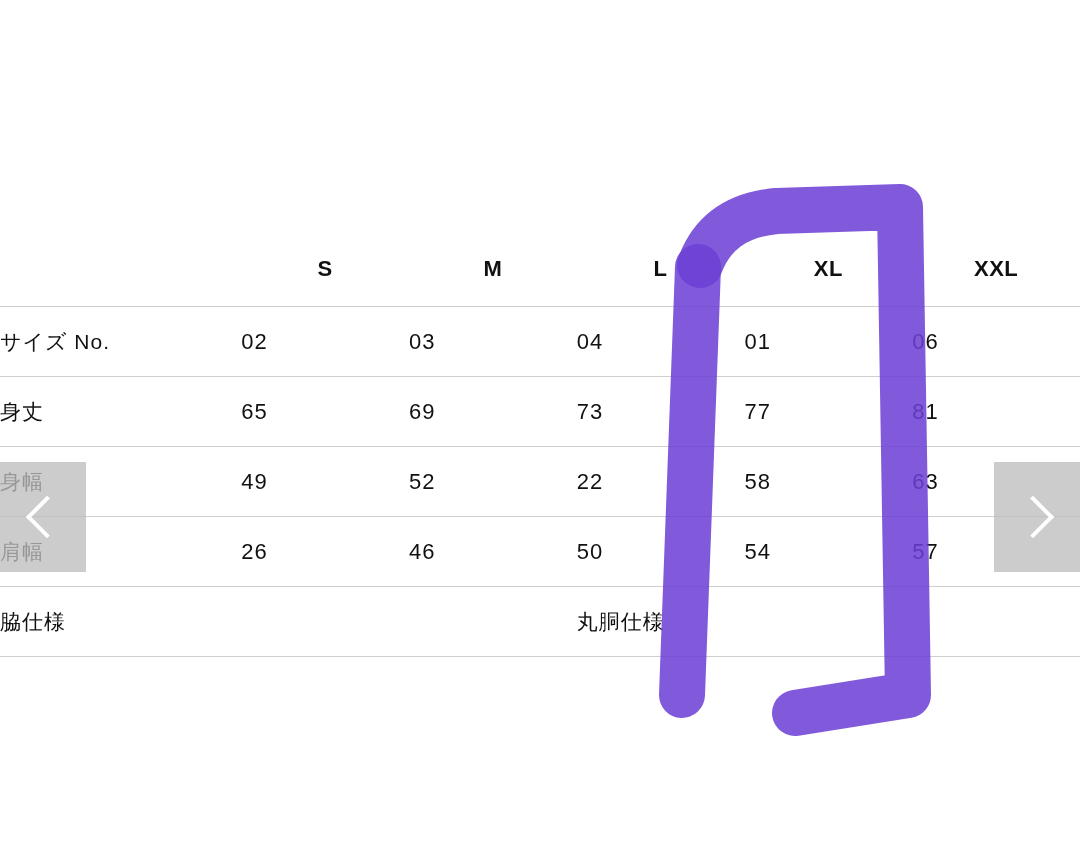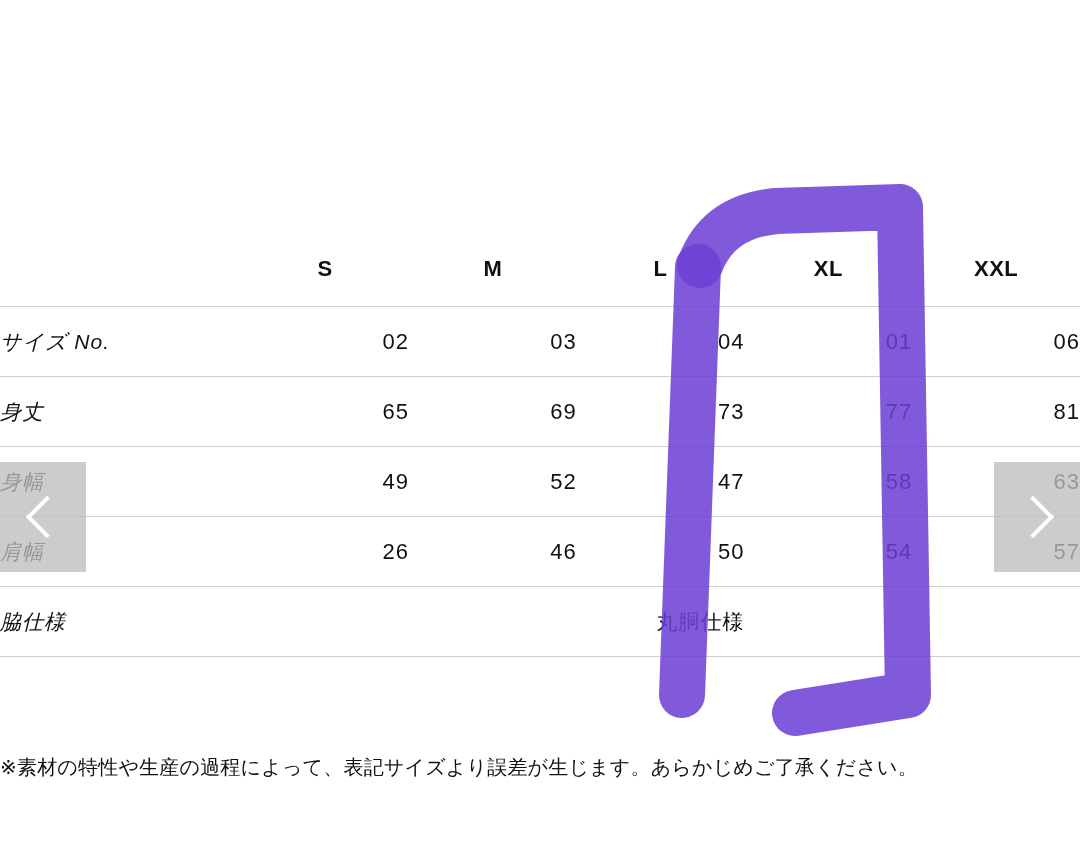--- a/index.html
+++ b/index.html
@@ -67,25 +67,24 @@
     border-bottom: 1px solid #cfcfcf;
   }
 
   td.row-label {
     font-size: 21px;
     font-weight: bold;
     text-align: left;
     padding-left: 4px;
     letter-spacing: 1px;
     color: #111;
-    font-style: italic;
   }
   td.val {
     font-size: 22px;
-    text-align: right;
+    text-align: left;
     color: #111;
     letter-spacing: 1px;
   }
   td.val.spec {
     font-size: 21px;
   }
 
   
   .footnote {
     position: absolute;
@@ -168,21 +167,21 @@
         <td class="val">65</td>
         <td class="val">69</td>
         <td class="val">73</td>
         <td class="val">77</td>
         <td class="val">81</td>
       </tr>
       <tr>
         <td class="row-label">身幅</td>
         <td class="val">49</td>
         <td class="val">52</td>
-        <td class="val">47</td>
+        <td class="val">22</td>
         <td class="val">58</td>
         <td class="val">63</td>
       </tr>
       <tr>
         <td class="row-label">肩幅</td>
         <td class="val">26</td>
         <td class="val">46</td>
         <td class="val">50</td>
         <td class="val">54</td>
         <td class="val">57</td>
@@ -191,21 +190,20 @@
         <td class="row-label">脇仕様</td>
         <td class="val spec"></td>
         <td class="val spec"></td>
         <td class="val spec">丸胴仕様</td>
         <td class="val spec"></td>
         <td class="val spec"></td>
       </tr>
     </tbody>
   </table>
 
-  <div class="footnote">※素材の特性や生産の過程によって、表記サイズより誤差が生じます。あらかじめご了承ください。</div>
 
   <svg class="annotation" viewBox="0 0 330 570" xmlns="http://www.w3.org/2000/svg">
     <g fill="none" stroke="#6b3fd4" stroke-opacity="0.86" stroke-width="46" stroke-linecap="round" stroke-linejoin="round">
       <path d="M60 90 C 72 58, 96 40, 136 36 L 260 32 L 268 520 L 155 538"></path>
       <path d="M58 92 L 42 520"></path>
     </g>
   </svg>
 
   <div class="nav-arrow prev">
     <span class="chev"></span>

